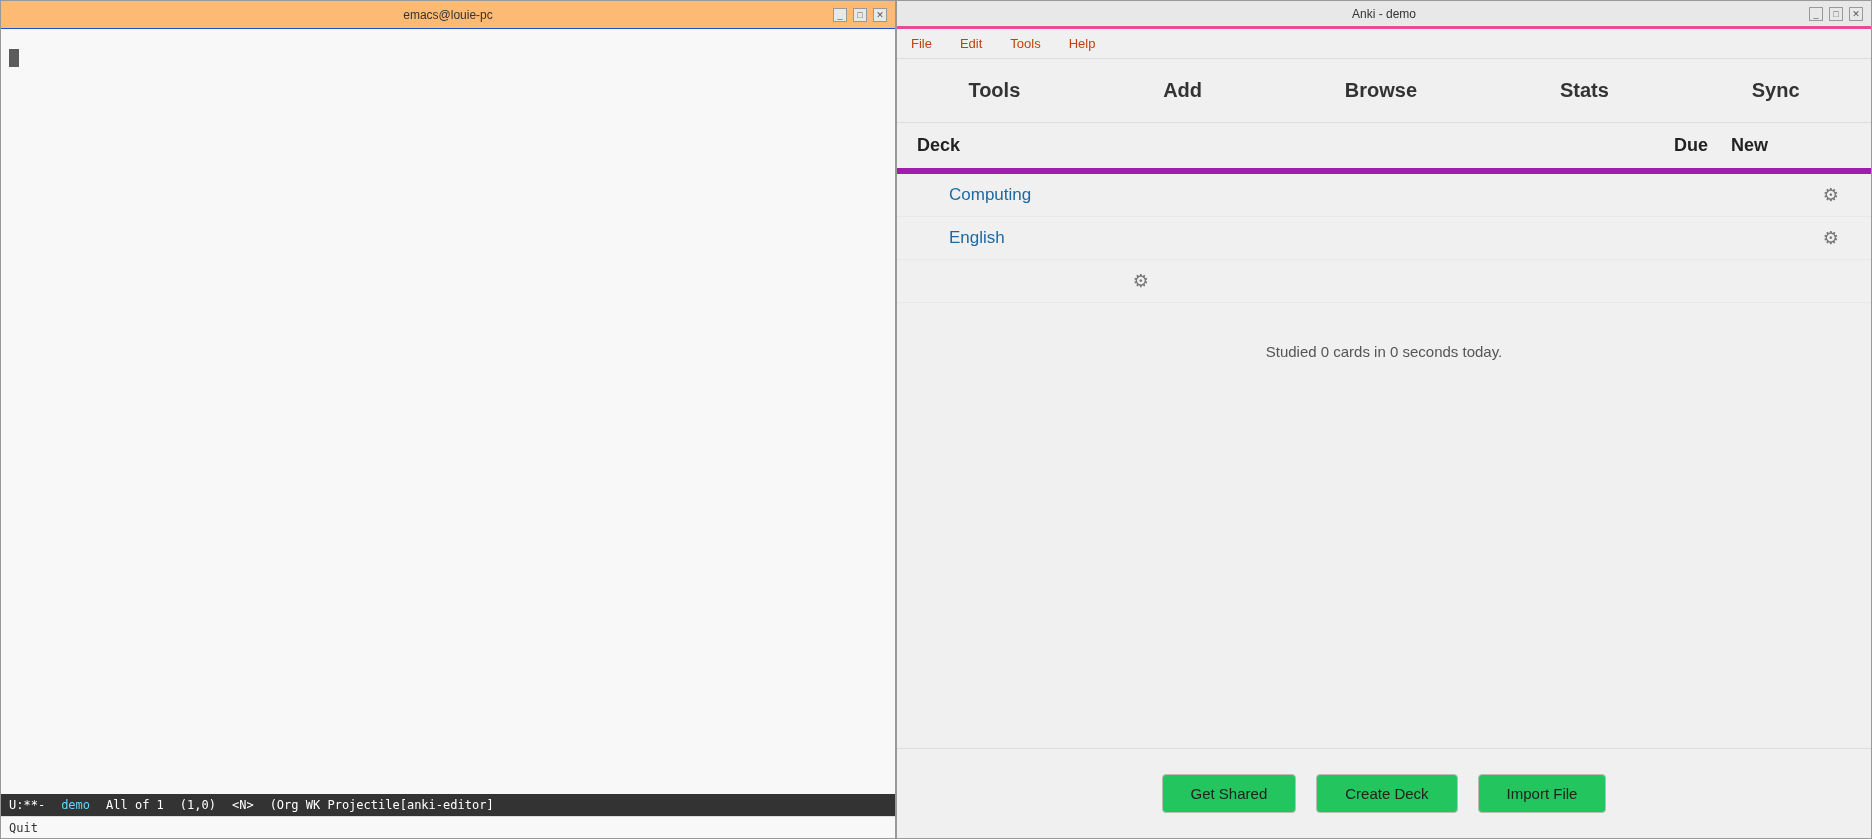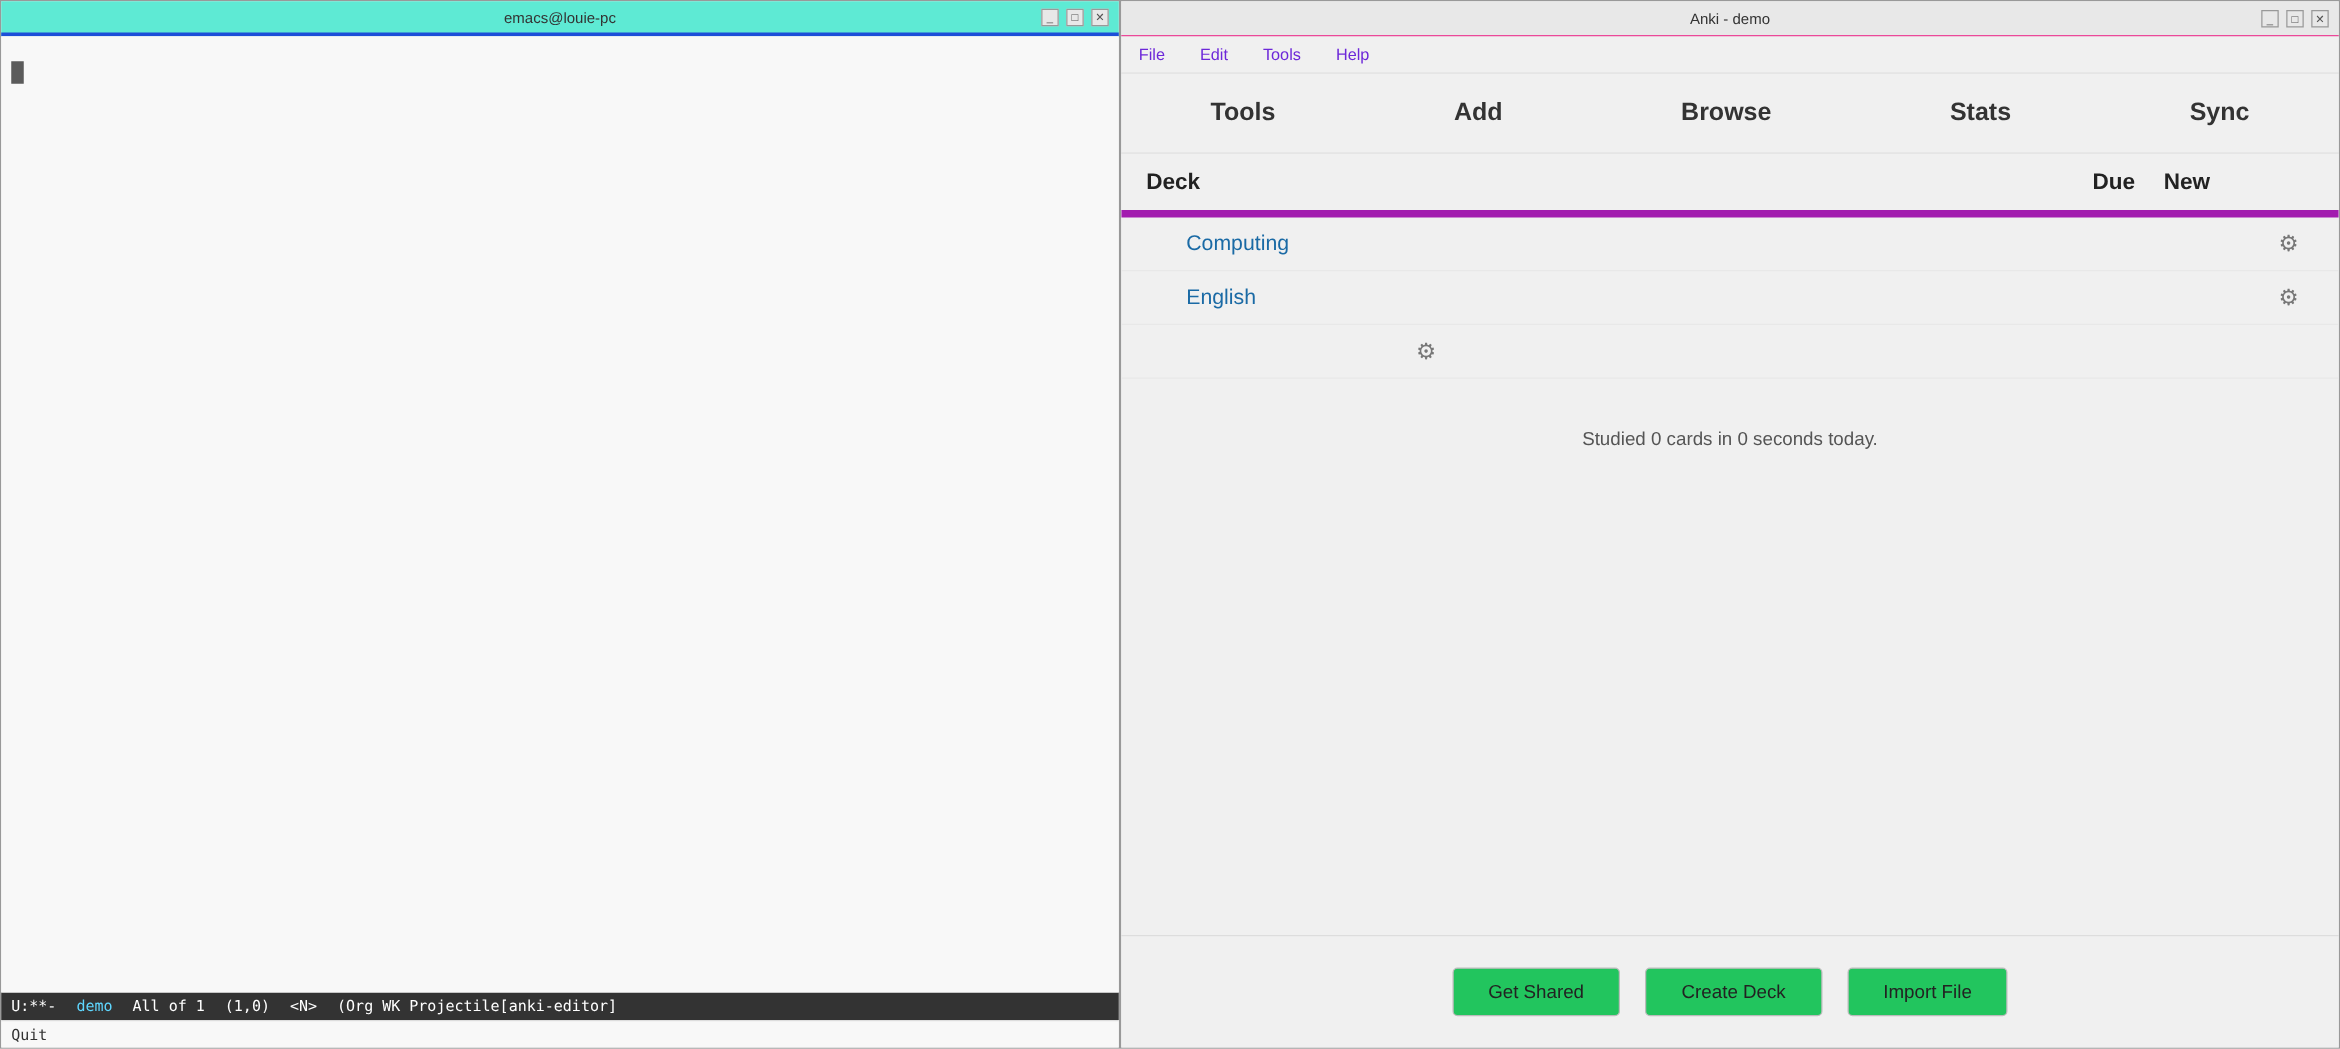--- a/index.html
+++ b/index.html
@@ -17,22 +17,22 @@
       width: 896px;
       height: 839px;
       background: #f8f8f8;
       border: 1px solid #999;
       display: flex;
       flex-direction: column;
       position: relative;
     }
     .emacs-titlebar {
       height: 28px;
-      background: #5eead4;
-      border-bottom: 3px solid #1d4ed8;
+      background: #fdba74;
+      border-bottom: 1px solid #1d4ed8;
       display: flex;
       align-items: center;
       justify-content: center;
       position: relative;
       font-size: 12px;
       color: #333;
     }
     .emacs-titlebar-buttons {
       position: absolute;
       right: 8px;
@@ -100,21 +100,21 @@
       height: 839px;
       background: #f0f0f0;
       border: 1px solid #999;
       display: flex;
       flex-direction: column;
       margin-left: auto;
     }
     .anki-titlebar {
       height: 28px;
       background: #e8e8e8;
-      border-bottom: 1px solid #ec4899;
+      border-bottom: 3px solid #ec4899;
       display: flex;
       align-items: center;
       justify-content: center;
       position: relative;
       font-size: 12px;
       color: #333;
     }
     .anki-titlebar-buttons {
       position: absolute;
       right: 8px;
@@ -126,21 +126,21 @@
       height: 30px;
       background: #f0f0f0;
       border-bottom: 1px solid #ddd;
       display: flex;
       align-items: center;
       padding: 0 8px;
       gap: 16px;
     }
     .anki-menubar .menu-item {
       font-size: 13px;
-      color: #6d28d9;
+      color: #c2410c;
       cursor: pointer;
       padding: 2px 6px;
     }
     .anki-navbar {
       height: 64px;
       background: #f0f0f0;
       display: flex;
       align-items: center;
       justify-content: space-around;
       border-bottom: 1px solid #ddd;

